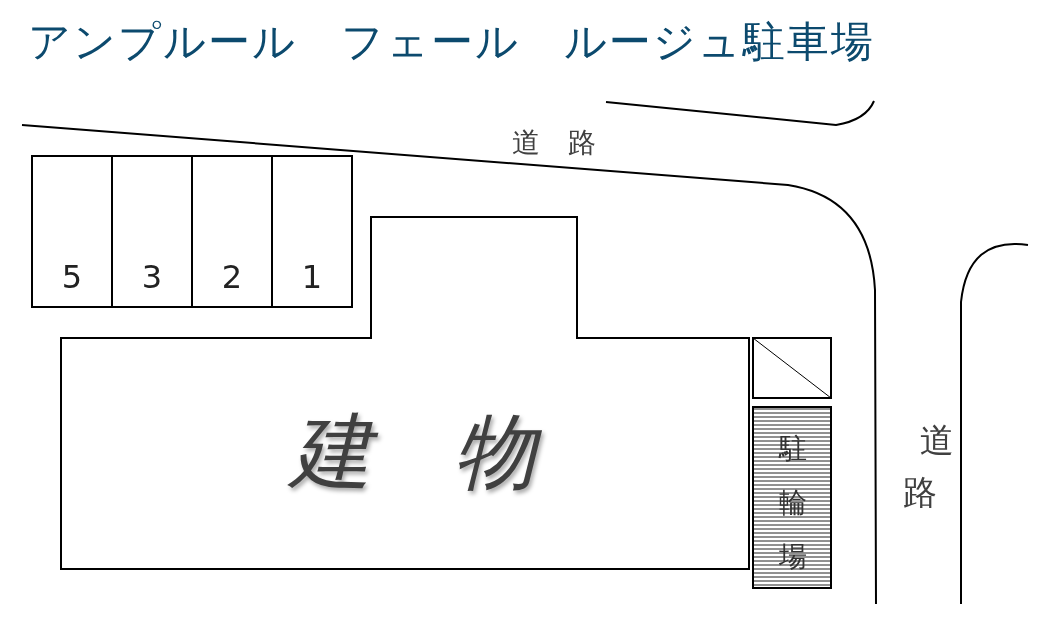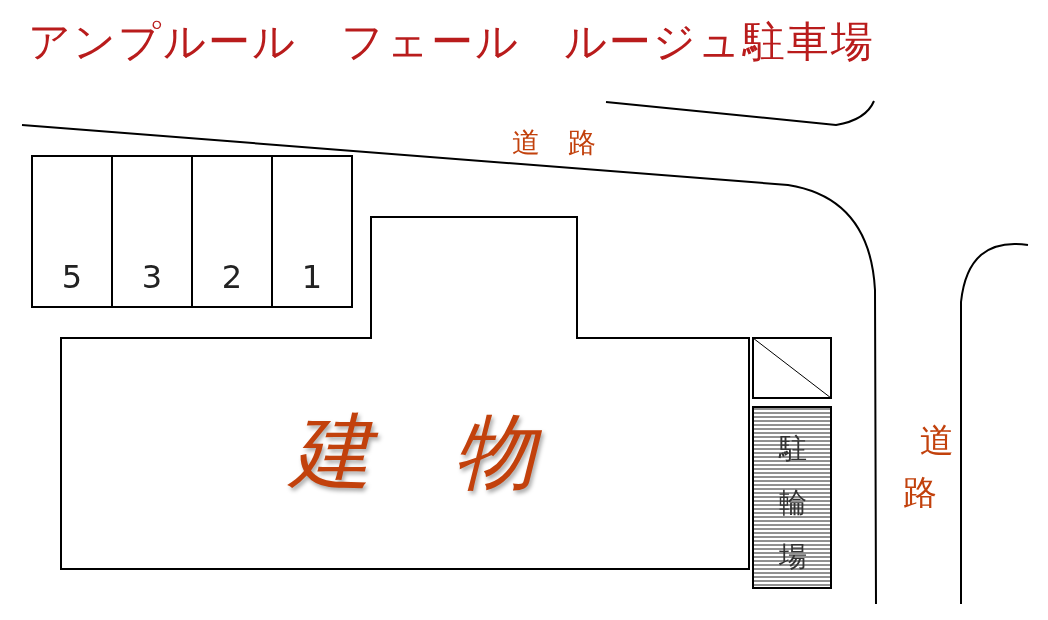--- a/index.html
+++ b/index.html
@@ -1,21 +1,21 @@
 <!DOCTYPE html>
 <html><head>
 <meta charset="utf-8">
 <style>
   html, body { margin: 0; padding: 0; background: #ffffff; }
   body { width: 1048px; height: 620px; position: relative; overflow: hidden;
          font-family: "DejaVu Sans", "Liberation Sans", sans-serif; color: #111; }
   .title { position: absolute; left: 28px; top: 14px; font-size: 42px; letter-spacing: 2px;
-           white-space: pre; line-height: 56px; color: #b91c1c; }
+           white-space: pre; line-height: 56px; color: #0c4a6e; }
   svg.map { position: absolute; left: 0; top: 0; }
-  .lbl { position: absolute; white-space: pre; color: #c2410c; }
+  .lbl { position: absolute; white-space: pre; color: #404040; }
   .road-top { left: 512px; top: 124px; font-size: 28px; }
   .road-right { left: 898px; top: 362px; font-size: 34px; width: 44px; line-height: 52px; text-align: center; }
   .slot-num { position: absolute; top: 258px; font-size: 32px; width: 80px; text-align: center; color: #222; }
   .bldg { left: 290px; top: 398px; font-size: 82px; letter-spacing: 0; text-shadow: 2px 3px 4px rgba(0,0,0,0.35); font-style: italic; }
   .bike { left: 768px; top: 422px; width: 50px; font-size: 28px; line-height: 54px; text-align: center; color: #333;
           background: transparent; }
 </style>
 </head>
 <body>
 

